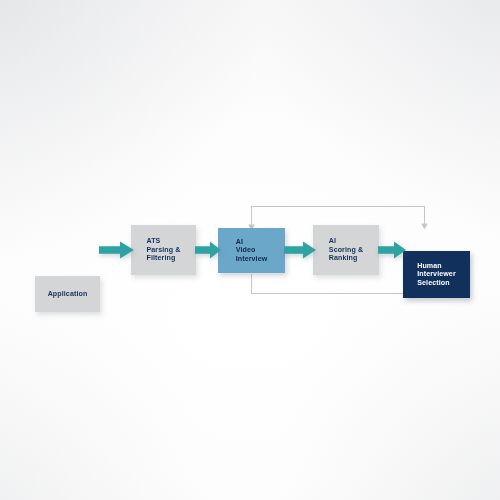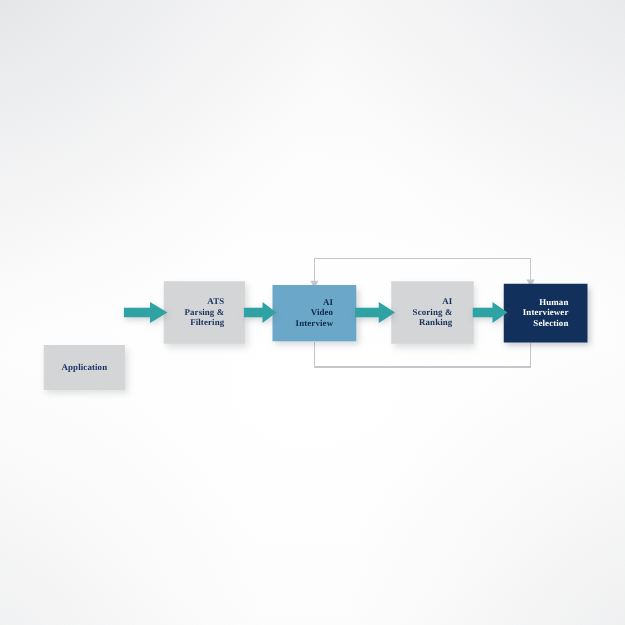--- a/index.html
+++ b/index.html
@@ -34,44 +34,44 @@
       radial-gradient(farthest-corner at 100% 100%, rgba(180,184,188,0.14) 0%, rgba(180,184,188,0.0) 32%);
   }
 
   
   .node {
     position: absolute;
     box-sizing: border-box;
     display: flex;
     align-items: center;
     justify-content: center;
-    text-align: right;
+    text-align: left;
     line-height: 1.22;
     letter-spacing: 0.1px;
     z-index: 5;
-    font-family: Liberation Serif, serif;
   }
   .node .node-label {
     display: block;
     white-space: pre-line;
   }
   .node-gray {
     background: #d4d5d7;
     color: #17315b;
     box-shadow: 2px 3px 5px rgba(100,105,112,0.20);
   }
   .node-blue {
     background: #6ba7c9;
     color: #10294c;
     box-shadow: 2px 3px 5px rgba(90,100,112,0.26);
   }
   .node-navy {
     background: #12305c;
     color: #ffffff;
     box-shadow: 2px 3px 5px rgba(70,80,95,0.30);
+    margin-top: 24px;
   }
 
   #node-application { left: 35px;  top: 232px; width: 65px; height: 36px; font-size: 7.1px; font-weight: 700; margin-top: 44px; }
   #node-ats         { left: 131px; top: 225px; width: 65px; height: 50px; font-size: 7.1px; font-weight: 700; }
   #node-video       { left: 218px; top: 228px; width: 67px; height: 45px; font-size: 7.1px; font-weight: 700; }
   #node-scoring     { left: 313px; top: 225px; width: 66px; height: 50px; font-size: 7.1px; font-weight: 700; }
   #node-human       { left: 403px; top: 227px; width: 67px; height: 47px; font-size: 7.1px; font-weight: 700; }
 
   
   .arrow {

